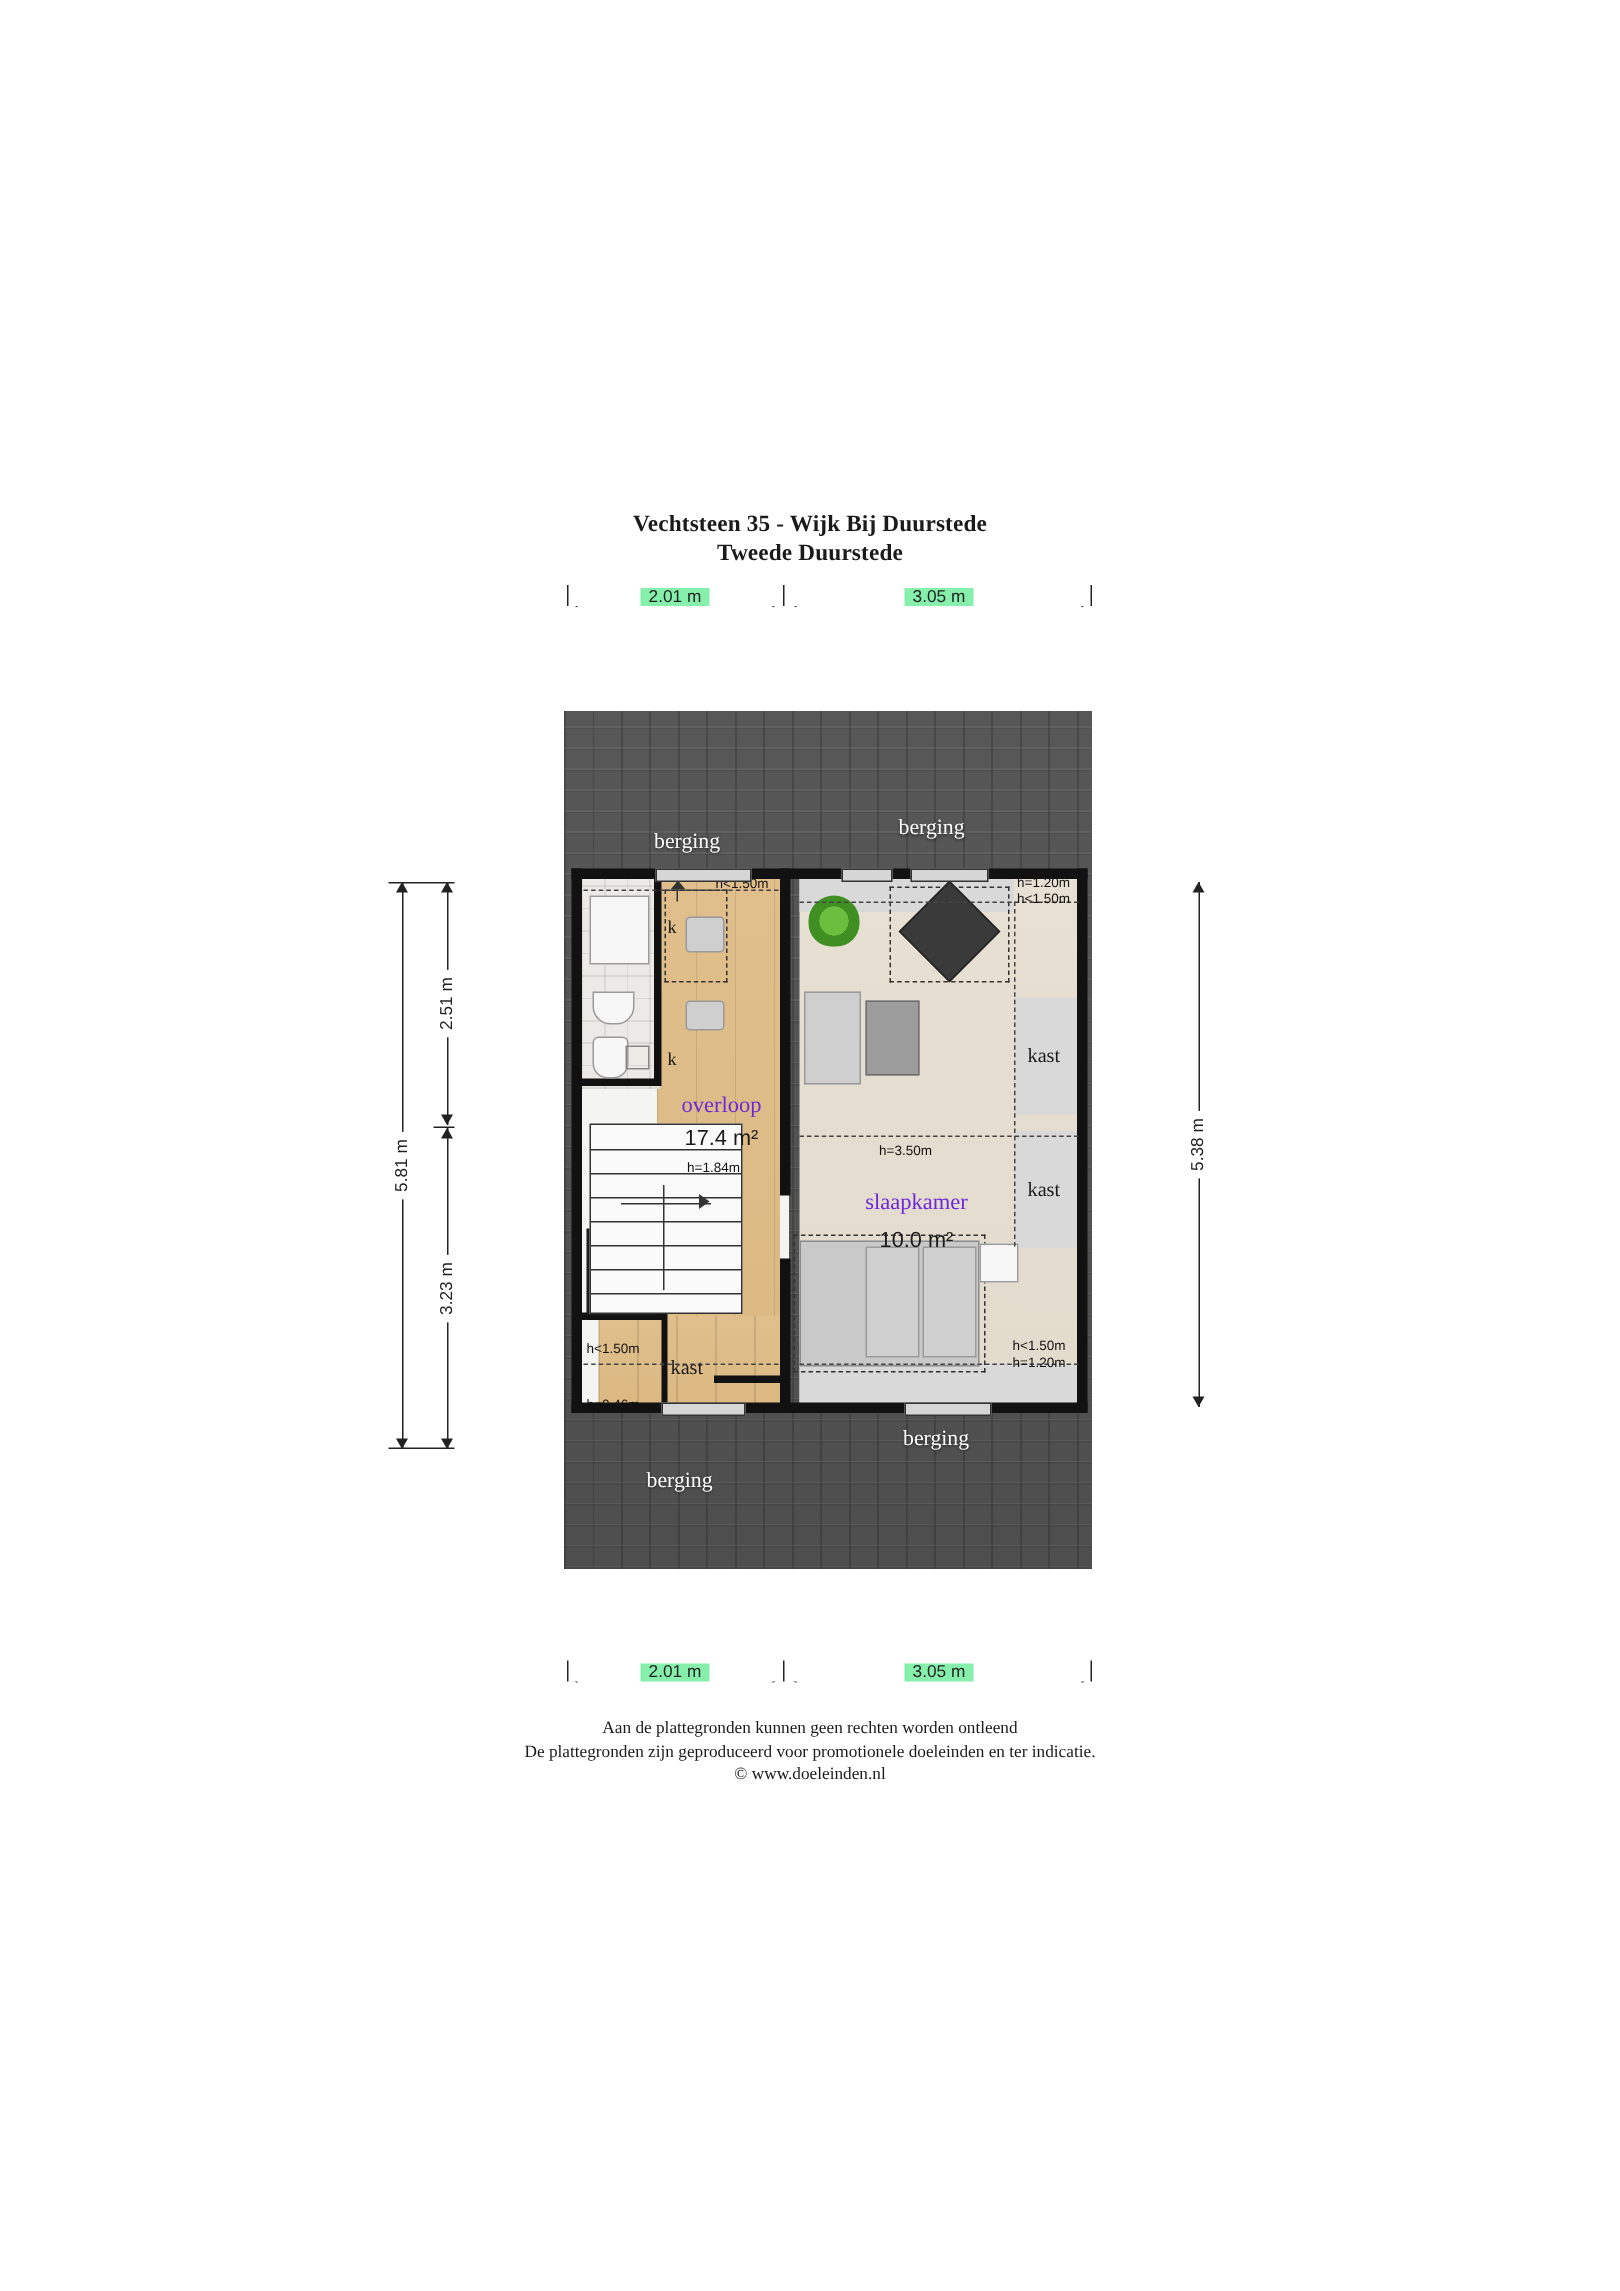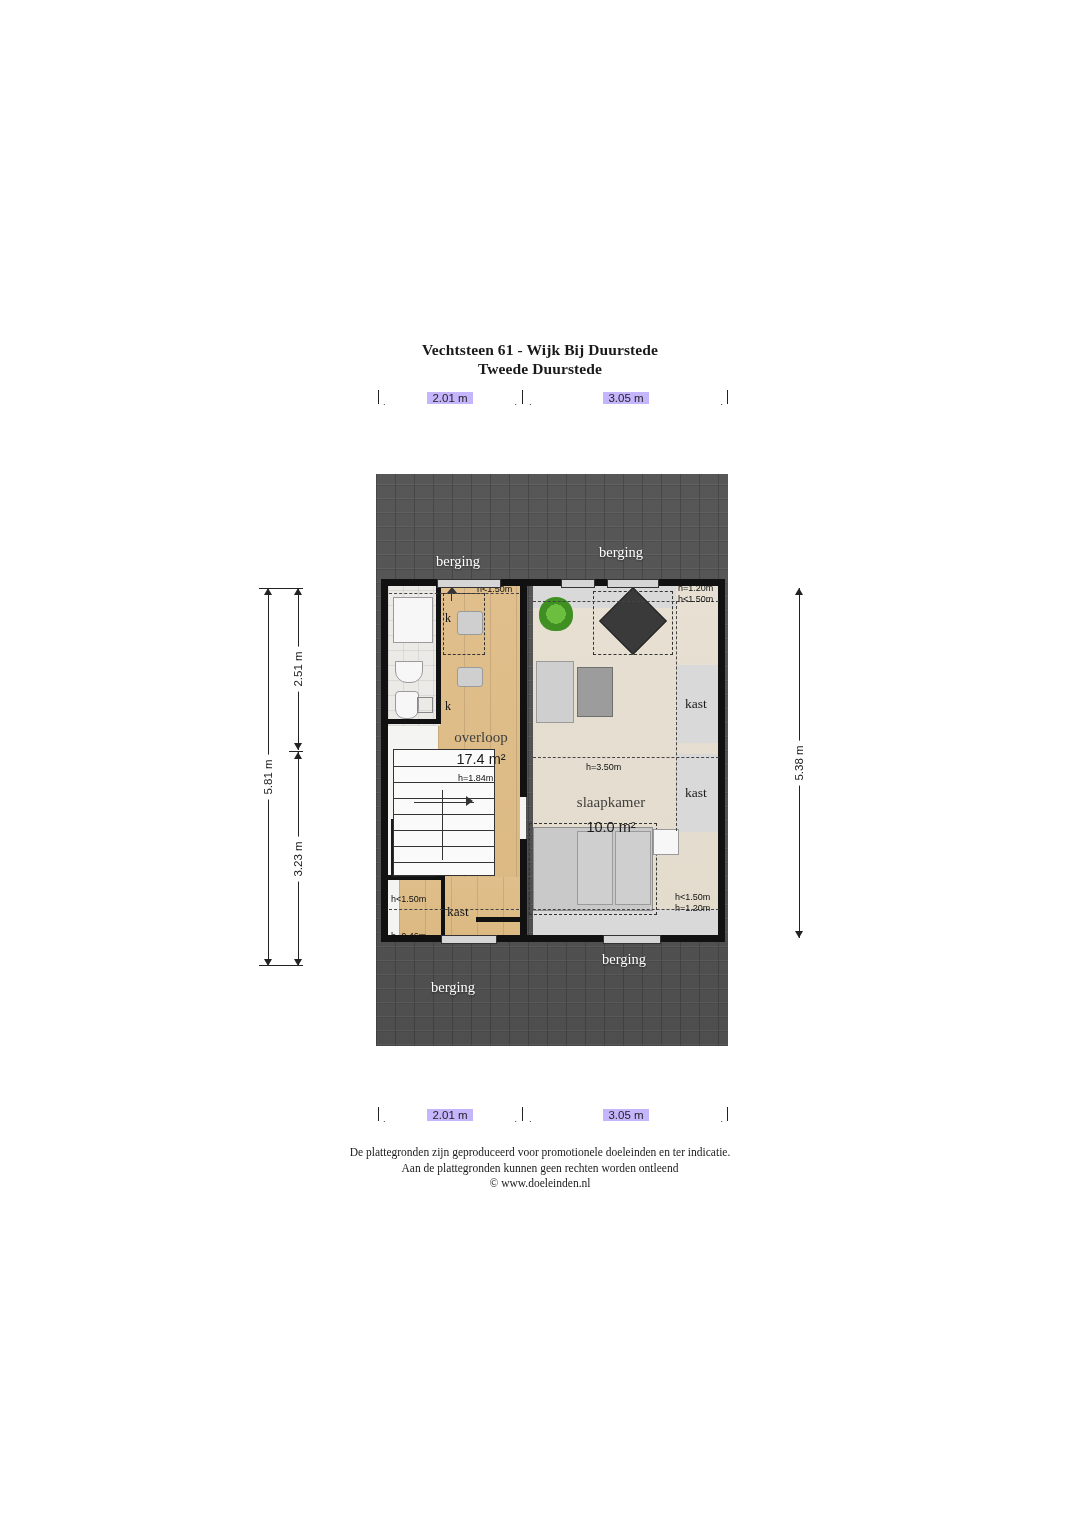--- a/index.html
+++ b/index.html
@@ -9,21 +9,21 @@
   .title-line{font-family:"Liberation Serif",serif;font-weight:bold;font-size:15.5px;line-height:19px;letter-spacing:.1px;}
 
   
   .dim{position:absolute;font-family:"Liberation Sans",sans-serif;font-size:11.5px;color:#222;}
   .dim-h{height:18px;}
   .dim-h .bar{position:absolute;top:8px;left:0;right:0;height:1px;background:#222;}
   .dim-h .cap-l,.dim-h .cap-r{position:absolute;top:3px;width:0;height:0;border-top:4px solid transparent;border-bottom:4px solid transparent;}
   .dim-h .cap-l{left:0;border-right:7px solid #222;}
   .dim-h .cap-r{right:0;border-left:7px solid #222;}
   .dim-h .txt{position:absolute;top:-2px;left:0;right:0;text-align:center;background:#fff;}
-  .dim-h .txt span{background:#c4b5fd;padding:0 5px;}
+  .dim-h .txt span{background:#86efac;padding:0 5px;}
   .tick{position:absolute;width:1px;background:#222;}
 
   .dim-v{width:18px;}
   .dim-v .bar{position:absolute;left:9px;top:0;bottom:0;width:1px;background:#222;}
   .dim-v .cap-t,.dim-v .cap-b{position:absolute;left:5px;width:0;height:0;border-left:4px solid transparent;border-right:4px solid transparent;}
   .dim-v .cap-t{top:0;border-bottom:7px solid #222;}
   .dim-v .cap-b{bottom:0;border-top:7px solid #222;}
   .dim-v .txt{position:absolute;left:50%;top:50%;transform:translate(-50%,-50%) rotate(-90deg);white-space:nowrap;background:#fff;padding:0 5px;}
 
   
@@ -48,21 +48,21 @@
   .floor-carpet{background:
       radial-gradient(circle at 20% 30%, rgba(0,0,0,.05) 0 2px, rgba(0,0,0,0) 2px),
       linear-gradient(180deg,#e7e0d3,#e3dbcc);}
   .floor-tile{background:
       repeating-linear-gradient(0deg, rgba(0,0,0,.07) 0 1px, rgba(0,0,0,0) 1px 15px),
       repeating-linear-gradient(90deg, rgba(0,0,0,.07) 0 1px, rgba(0,0,0,0) 1px 15px),
       #eceae6;}
   .floor-grey{background:#d9d9d9;}
   .floor-white{background:#f4f4f2;}
 
-  .room-name{position:absolute;text-align:center;font-family:"Liberation Serif",serif;font-size:15px;color:#404040;white-space:nowrap;}
+  .room-name{position:absolute;text-align:center;font-family:"Liberation Serif",serif;font-size:15px;color:#6d28d9;white-space:nowrap;}
   .room-area{position:absolute;text-align:center;font-family:"Liberation Sans",sans-serif;font-size:14.5px;color:#1a1a1a;white-space:nowrap;}
   .small-label{position:absolute;font-family:"Liberation Sans",sans-serif;font-size:9px;color:#111;white-space:nowrap;}
   .closet-label{position:absolute;font-family:"Liberation Serif",serif;font-size:13.5px;color:#1a1a1a;white-space:nowrap;}
   .k-label{position:absolute;font-family:"Liberation Serif",serif;font-size:12px;color:#111;}
 
   .dash-h{position:absolute;border-top:1px dashed #444;height:0;}
   .dash-v{position:absolute;border-left:1px dashed #444;width:0;}
   .dash-box{position:absolute;border:1px dashed #333;}
 
   .furn{position:absolute;}
@@ -76,21 +76,21 @@
 
   .stair{position:absolute;border:1px solid #333;background:#fbfbfb;}
   .stair-step{position:absolute;background:#333;height:1px;left:0;right:0;}
 
   .footer{position:absolute;left:0;top:1145px;width:1080px;text-align:center;font-family:"Liberation Serif",serif;font-size:11.5px;line-height:15.5px;color:#1a1a1a;}
 </style>
 </head>
 <body>
 
 <div class="title-block">
-  <div class="title-line">Vechtsteen 61 - Wijk Bij Duurstede</div>
+  <div class="title-line">Vechtsteen 35 - Wijk Bij Duurstede</div>
   <div class="title-line">Tweede Duurstede</div>
 </div>
 
 <div class="dim dim-h" style="left:378px;top:394px;width:144px;">
   <div class="bar"></div>
     <div class="cap-l"></div>
     <div class="cap-r"></div>
   <div class="txt"><span>2.01 m</span></div>
 </div>
 <div class="dim dim-h" style="left:524px;top:394px;width:204px;">
@@ -255,16 +255,16 @@
   <div class="bar"></div>
     <div class="cap-l"></div>
     <div class="cap-r"></div>
   <div class="txt"><span>3.05 m</span></div>
 </div>
 <div class="tick" style="left:378px;top:1107px;height:14px;"></div>
 <div class="tick" style="left:522px;top:1107px;height:14px;"></div>
 <div class="tick" style="left:727px;top:1107px;height:14px;"></div>
 
 <div class="footer">
+  <div>Aan de plattegronden kunnen geen rechten worden ontleend</div>
   <div>De plattegronden zijn geproduceerd voor promotionele doeleinden en ter indicatie.</div>
-  <div>Aan de plattegronden kunnen geen rechten worden ontleend</div>
   <div>© www.doeleinden.nl</div>
 </div>
 
 </body></html>

